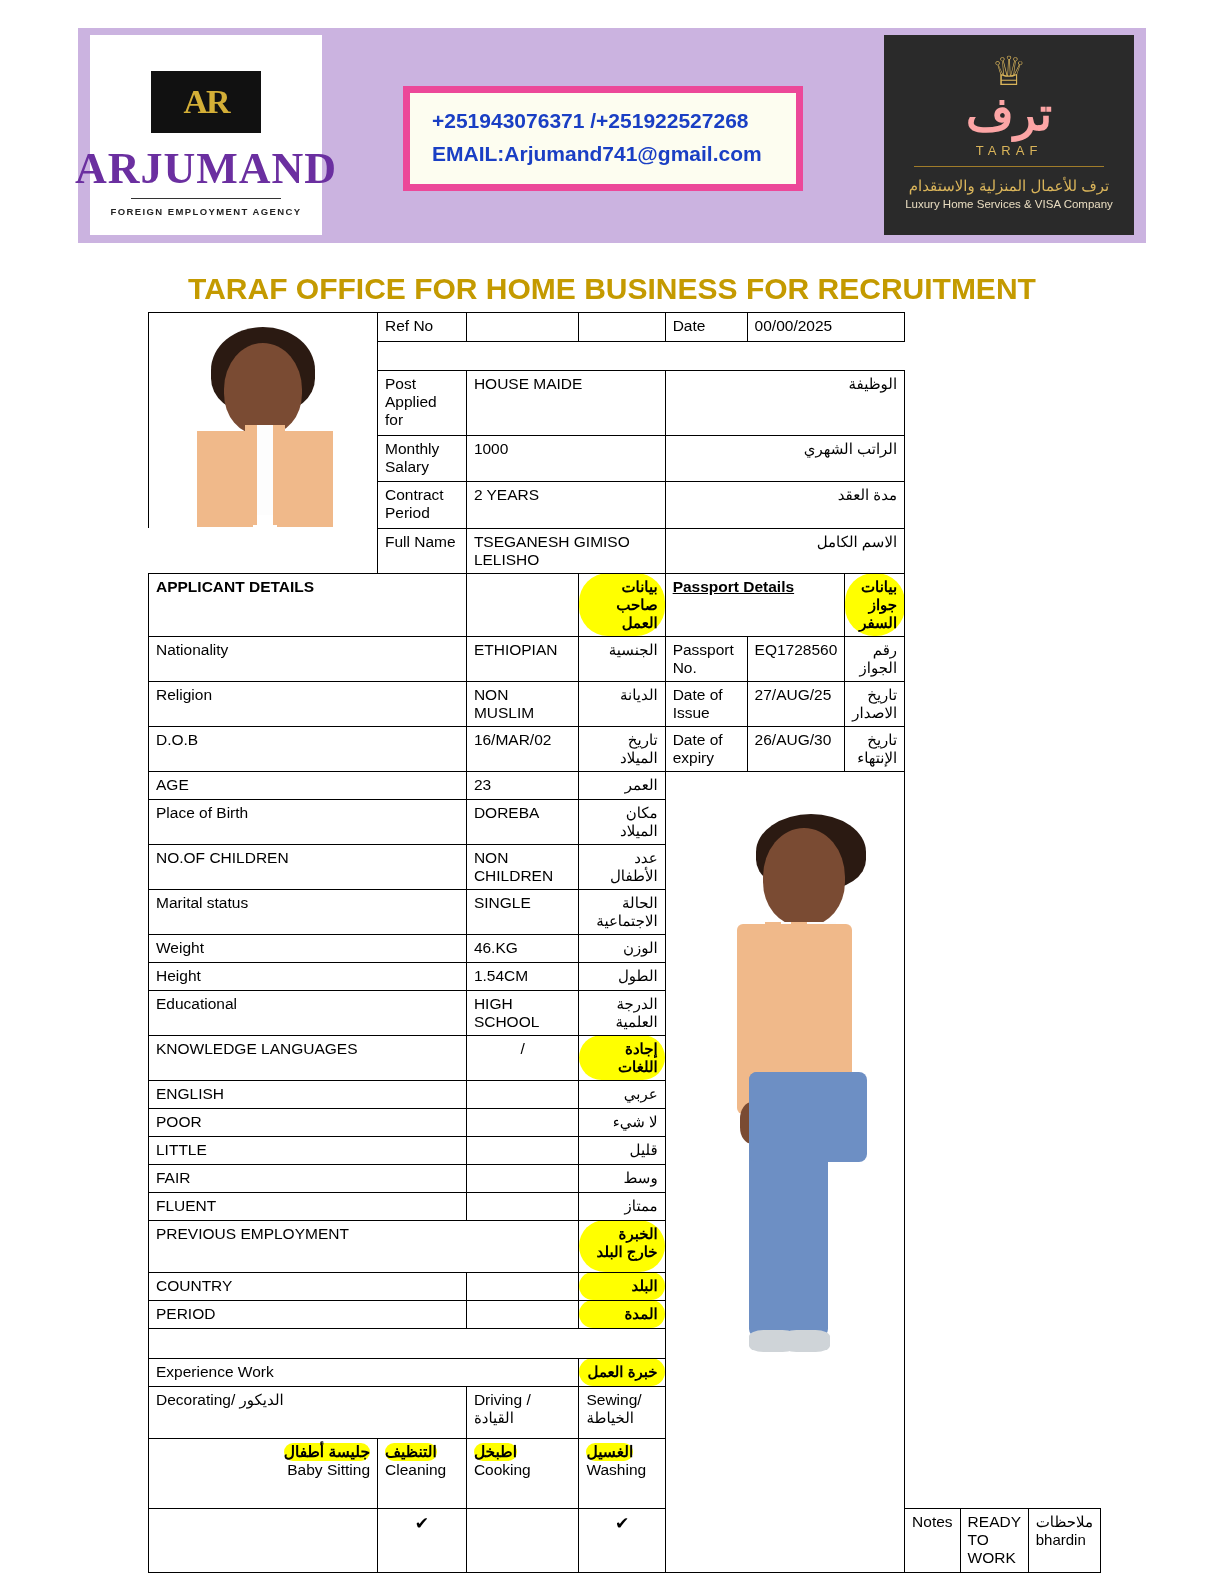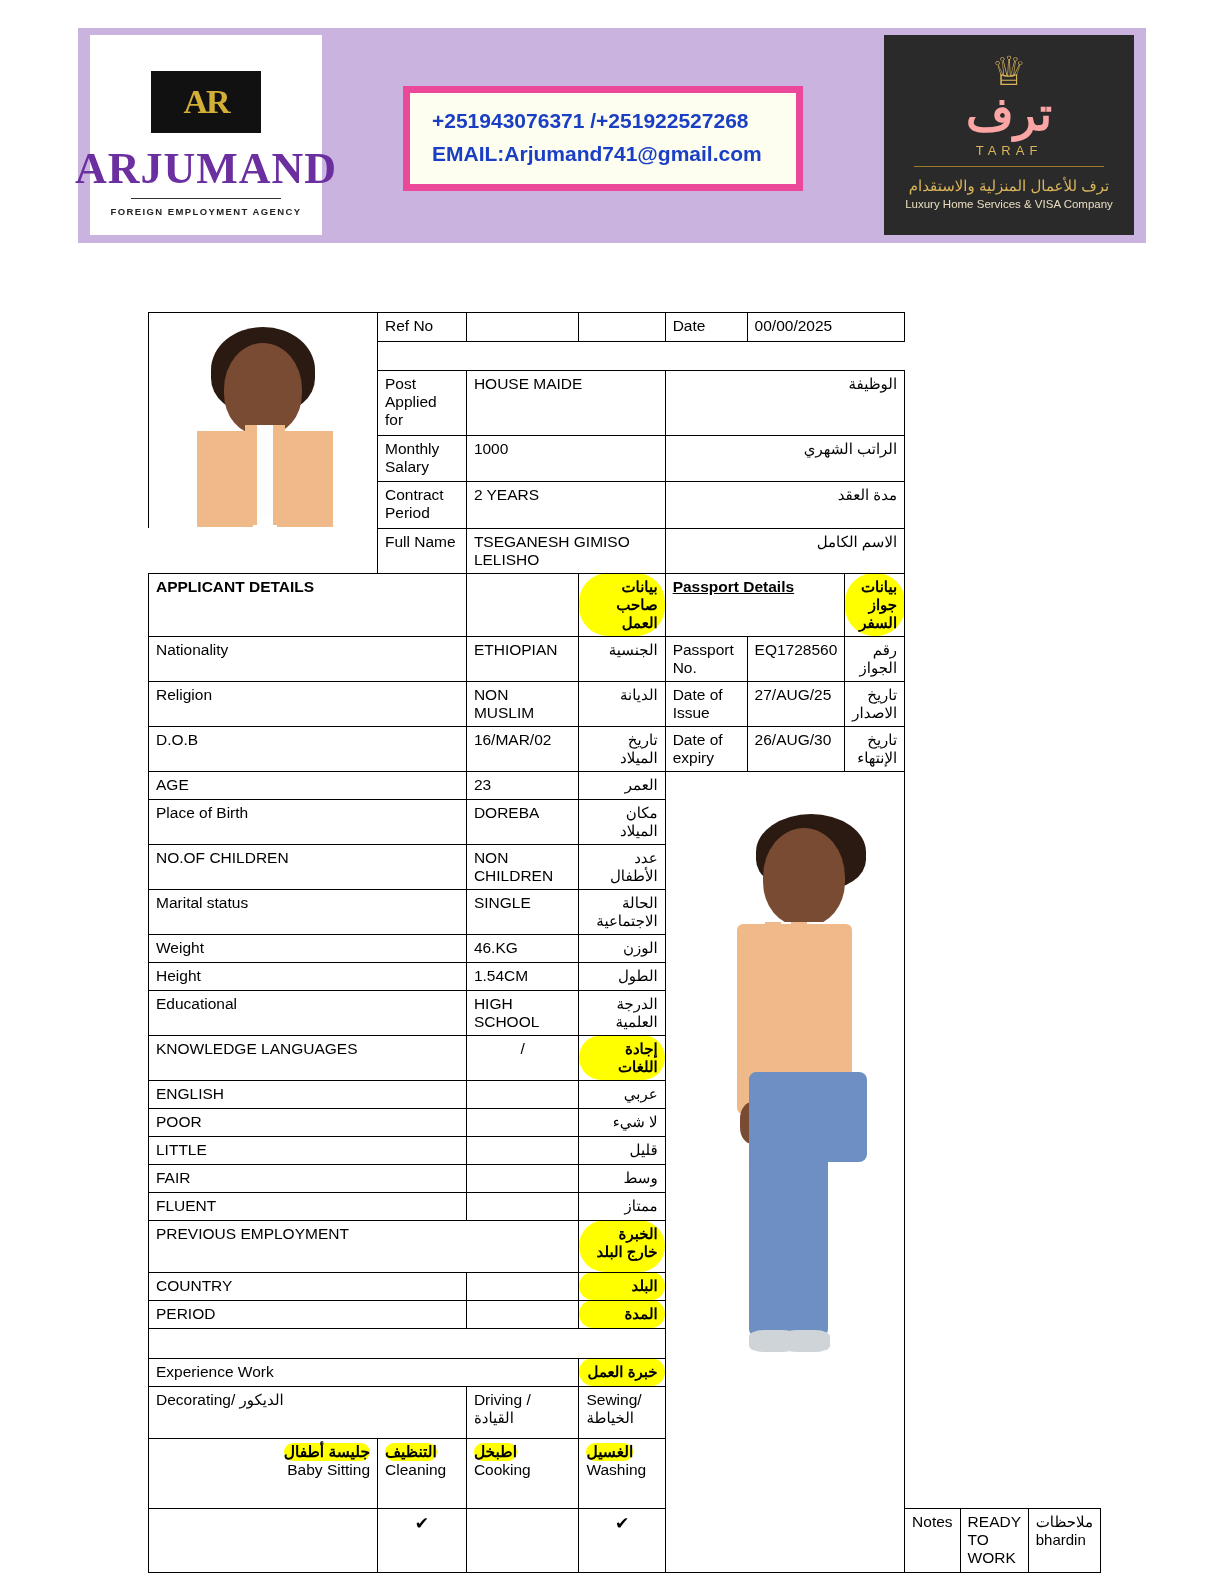--- a/index.html
+++ b/index.html
@@ -137,20 +137,21 @@
     <div class="logo-right">
       <div class="crown">♕</div>
       <div class="taraf-mark">ترف</div>
       <div class="taraf-word">TARAF</div>
       <div class="taraf-line"></div>
       <div class="taraf-ar">ترف للأعمال المنزلية والاستقدام</div>
       <div class="taraf-en">Luxury Home Services &amp; VISA Company</div>
     </div>
   </div>
 
+  <div class="main-title">TARAF OFFICE FOR HOME BUSINESS FOR RECRUITMENT</div>
 
   <table class="sheet">
 
     <tbody>
         <tr>
       <td class="photo-cell noborder-bottom" rowspan="5">
         <div class="portrait">
           <div class="p-hair" style="left:62px; top:14px; width:104px; height:86px;"></div>
           <div class="p-head" style="left:75px; top:30px; width:78px; height:92px;"></div>
           <div class="p-white" style="left:96px; top:112px; width:38px; height:90px;"></div>

